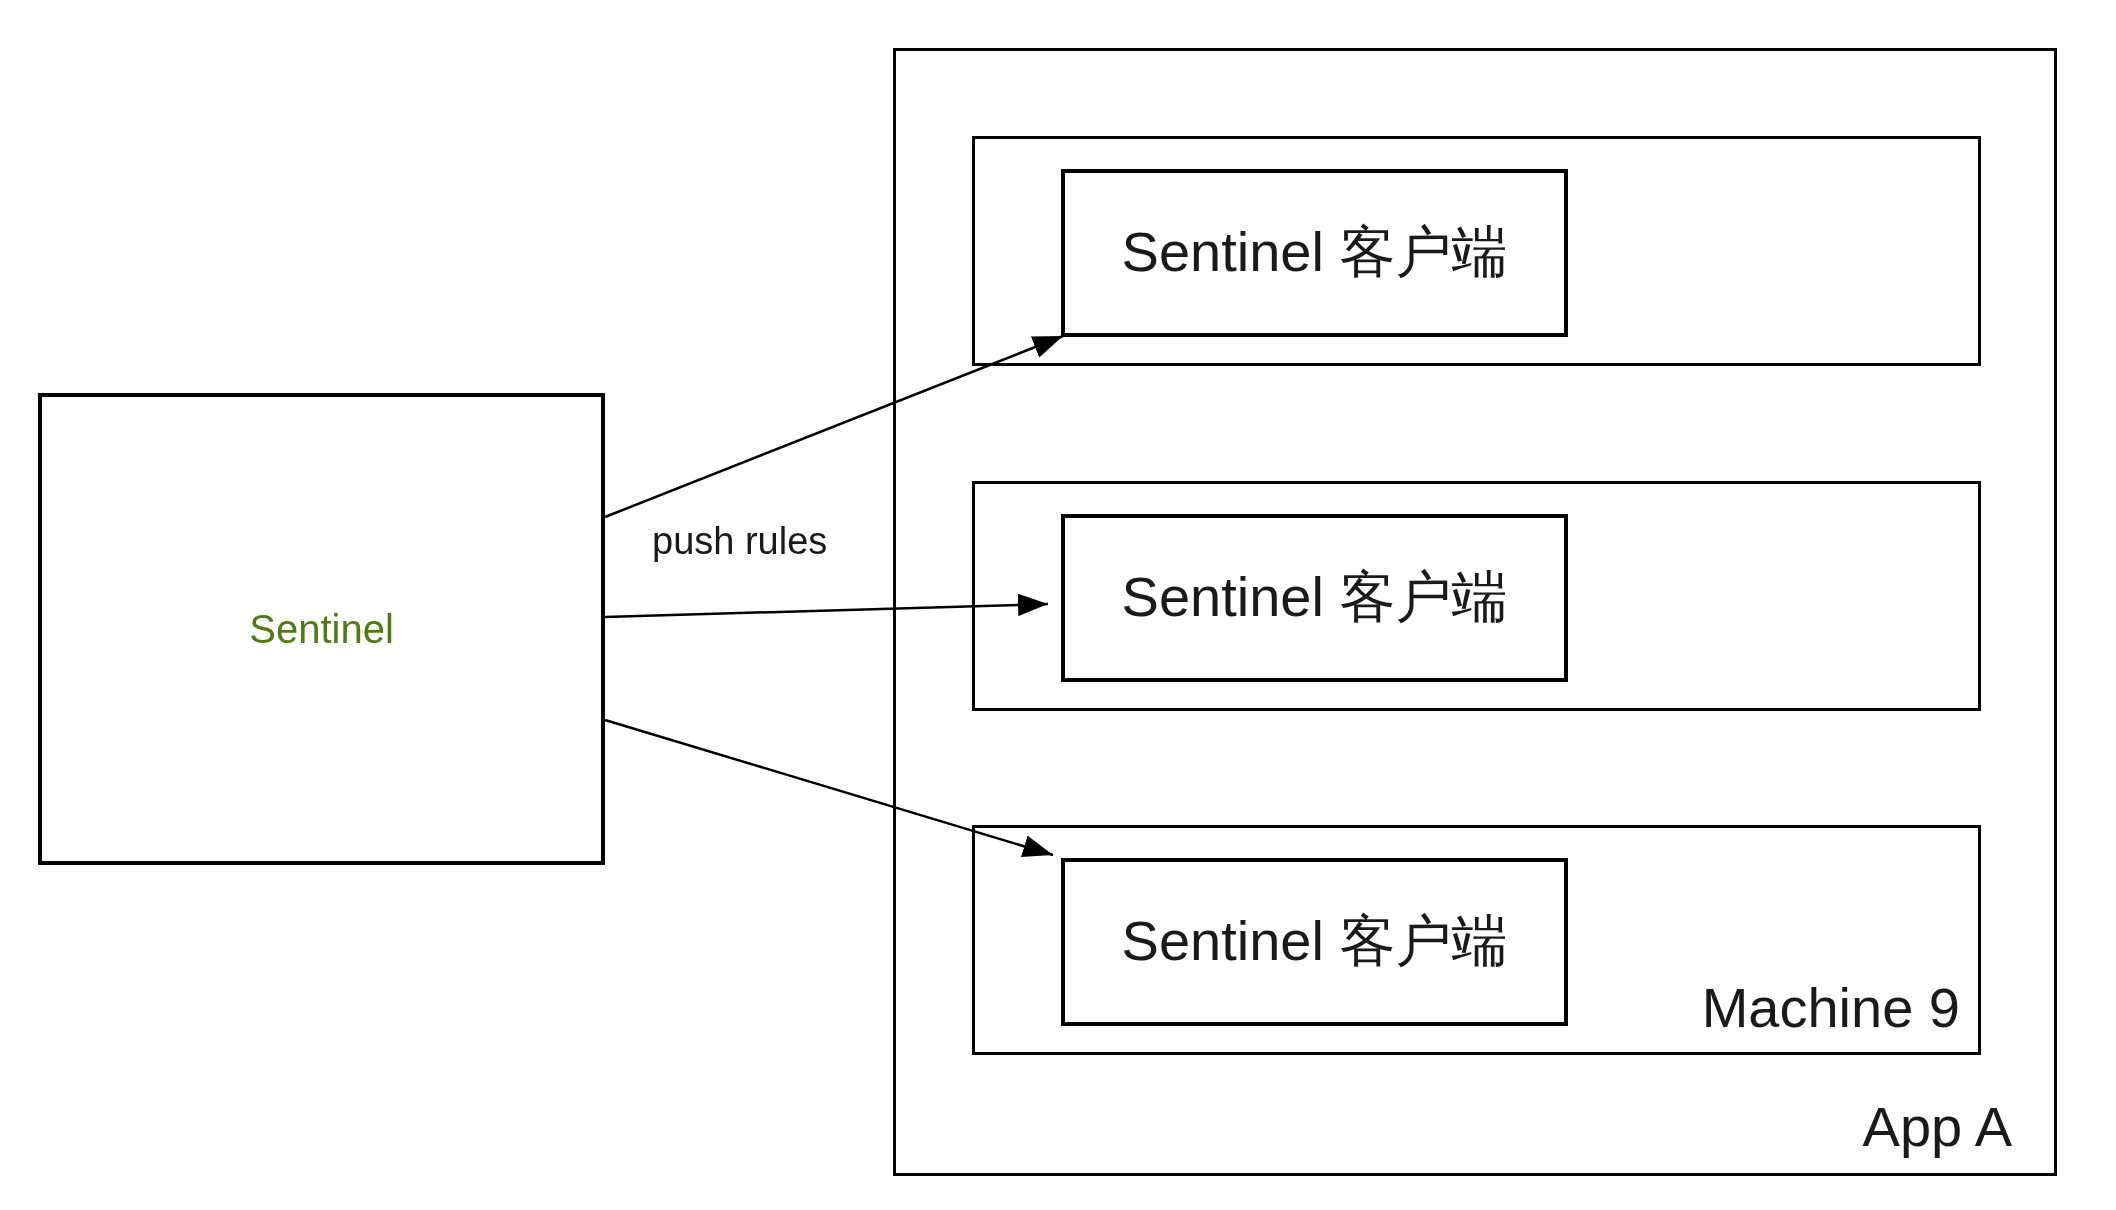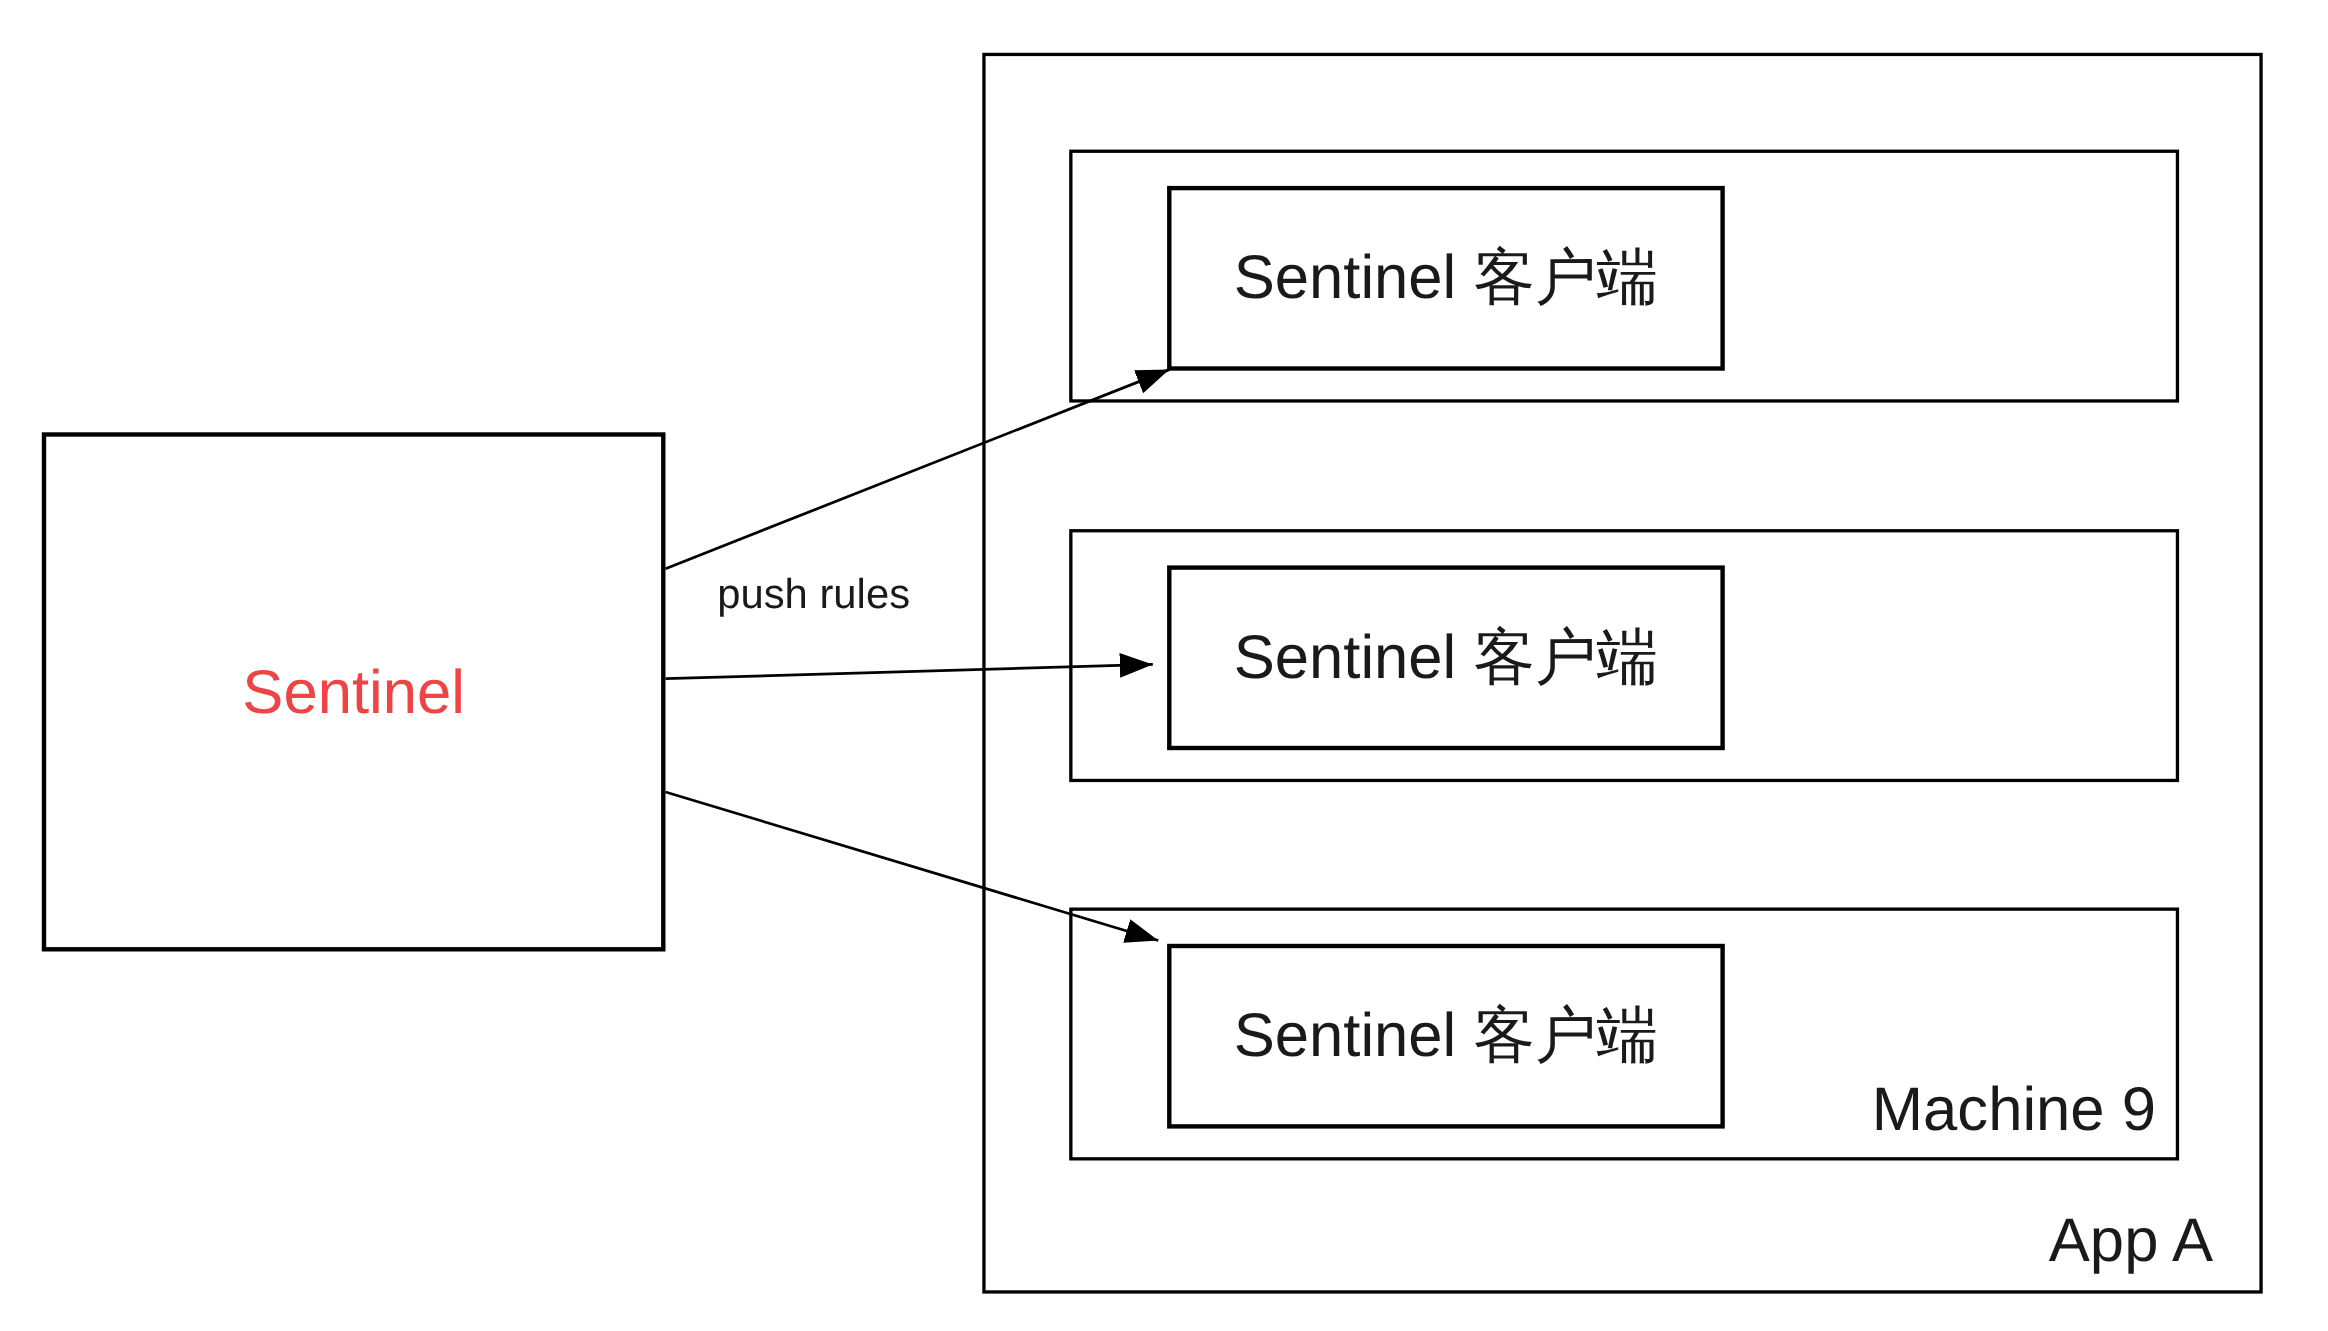--- a/index.html
+++ b/index.html
@@ -22,23 +22,23 @@
     left: 38px; top: 393px;
     width: 567px; height: 472px;
     border: 4px solid #000000;
     background: #ffffff;
     display: flex;
     flex-direction: column;
     align-items: center;
     justify-content: center;
   }
   .dashboard-box .line {
-    font-size: 56px;
+    font-size: 40px;
     line-height: 1.35;
-    color: #ef4444;
+    color: #4d7c0f;
     white-space: nowrap;
   }
 
   
   .push-rules-label {
     position: absolute;
     left: 652px; top: 520px;
     font-size: 38px;
     color: #1a1a1a;
     white-space: nowrap;

